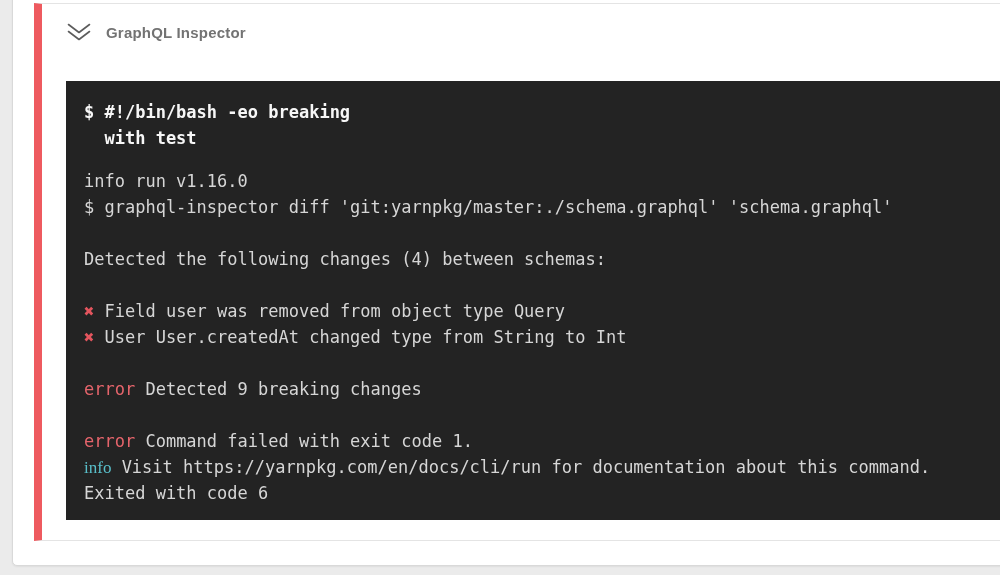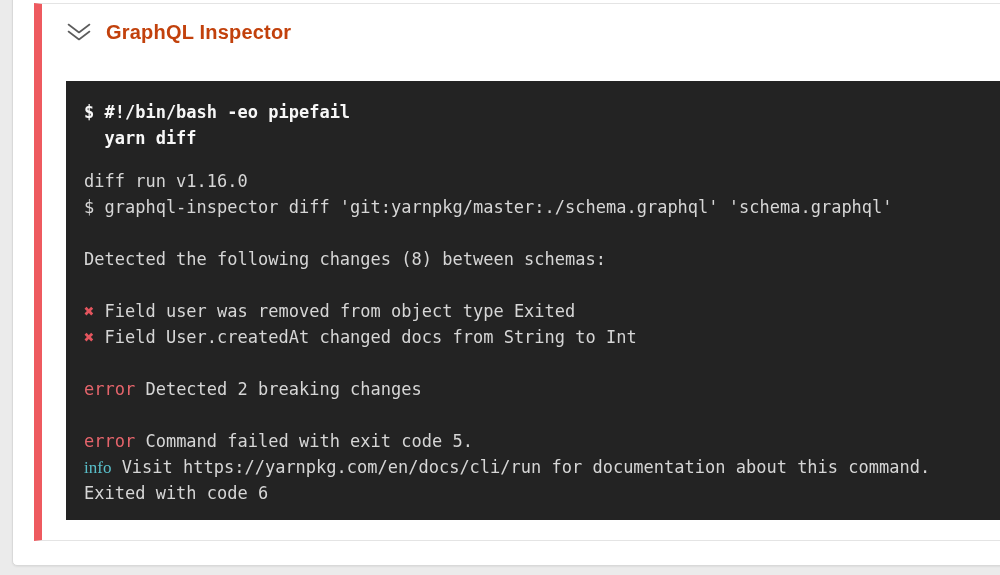--- a/index.html
+++ b/index.html
@@ -47,23 +47,23 @@
     gap: 13px;
     cursor: pointer;
   }
   .collapse-icon {
     width: 28px;
     height: 24px;
     display: inline-block;
   }
   .collapse-icon svg { display: block; }
   .step-title {
-    font-size: 20px;
+    font-size: 15px;
     font-weight: bold;
-    color: #c2410c;
+    color: #737373;
     letter-spacing: 0.2px;
     white-space: nowrap;
   }
   .terminal {
     position: absolute;
     left: 66px;
     top: 81px;
     width: 990px;
     height: 439px;
     background: var(--term-bg, #232323);
@@ -102,31 +102,31 @@
         <path d="M3.5 4.5 L14 12.5 L24.5 4.5"></path>
         <path d="M3.5 11.5 L14 19.5 L24.5 11.5"></path>
       </svg>
     </span>
     <span class="step-title">GraphQL Inspector</span>
   </div>
 </div>
 
 <div class="terminal">
   <div class="term-cmd">
-      <div class="term-line"><span>$ #!/bin/bash -eo pipefail</span></div>
-      <div class="term-line"><span>  yarn diff</span></div>
+      <div class="term-line"><span>$ #!/bin/bash -eo breaking</span></div>
+      <div class="term-line"><span>  with test</span></div>
     </div>
   <div class="term-out">
-      <div class="term-line"><span>diff run v1.16.0</span></div>
+      <div class="term-line"><span>info run v1.16.0</span></div>
       <div class="term-line"><span>$ graphql-inspector diff 'git:yarnpkg/master:./schema.graphql' 'schema.graphql'</span></div>
       <div class="term-line">&nbsp;</div>
-      <div class="term-line"><span>Detected the following changes (8) between schemas:</span></div>
+      <div class="term-line"><span>Detected the following changes (4) between schemas:</span></div>
       <div class="term-line">&nbsp;</div>
-      <div class="term-line"><span class="t-mark">✖</span><span> Field user was removed from object type Exited</span></div>
-      <div class="term-line"><span class="t-mark">✖</span><span> Field User.createdAt changed docs from String to Int</span></div>
+      <div class="term-line"><span class="t-mark">✖</span><span> Field user was removed from object type Query</span></div>
+      <div class="term-line"><span class="t-mark">✖</span><span> User User.createdAt changed type from String to Int</span></div>
       <div class="term-line">&nbsp;</div>
-      <div class="term-line"><span class="t-red">error</span><span> Detected 2 breaking changes</span></div>
+      <div class="term-line"><span class="t-red">error</span><span> Detected 9 breaking changes</span></div>
       <div class="term-line">&nbsp;</div>
-      <div class="term-line"><span class="t-red">error</span><span> Command failed with exit code 5.</span></div>
+      <div class="term-line"><span class="t-red">error</span><span> Command failed with exit code 1.</span></div>
       <div class="term-line"><span class="t-cyan">info</span><span> Visit https://yarnpkg.com/en/docs/cli/run for documentation about this command.</span></div>
       <div class="term-line"><span>Exited with code 6</span></div>
     </div>
 </div>
 
 </body></html>

